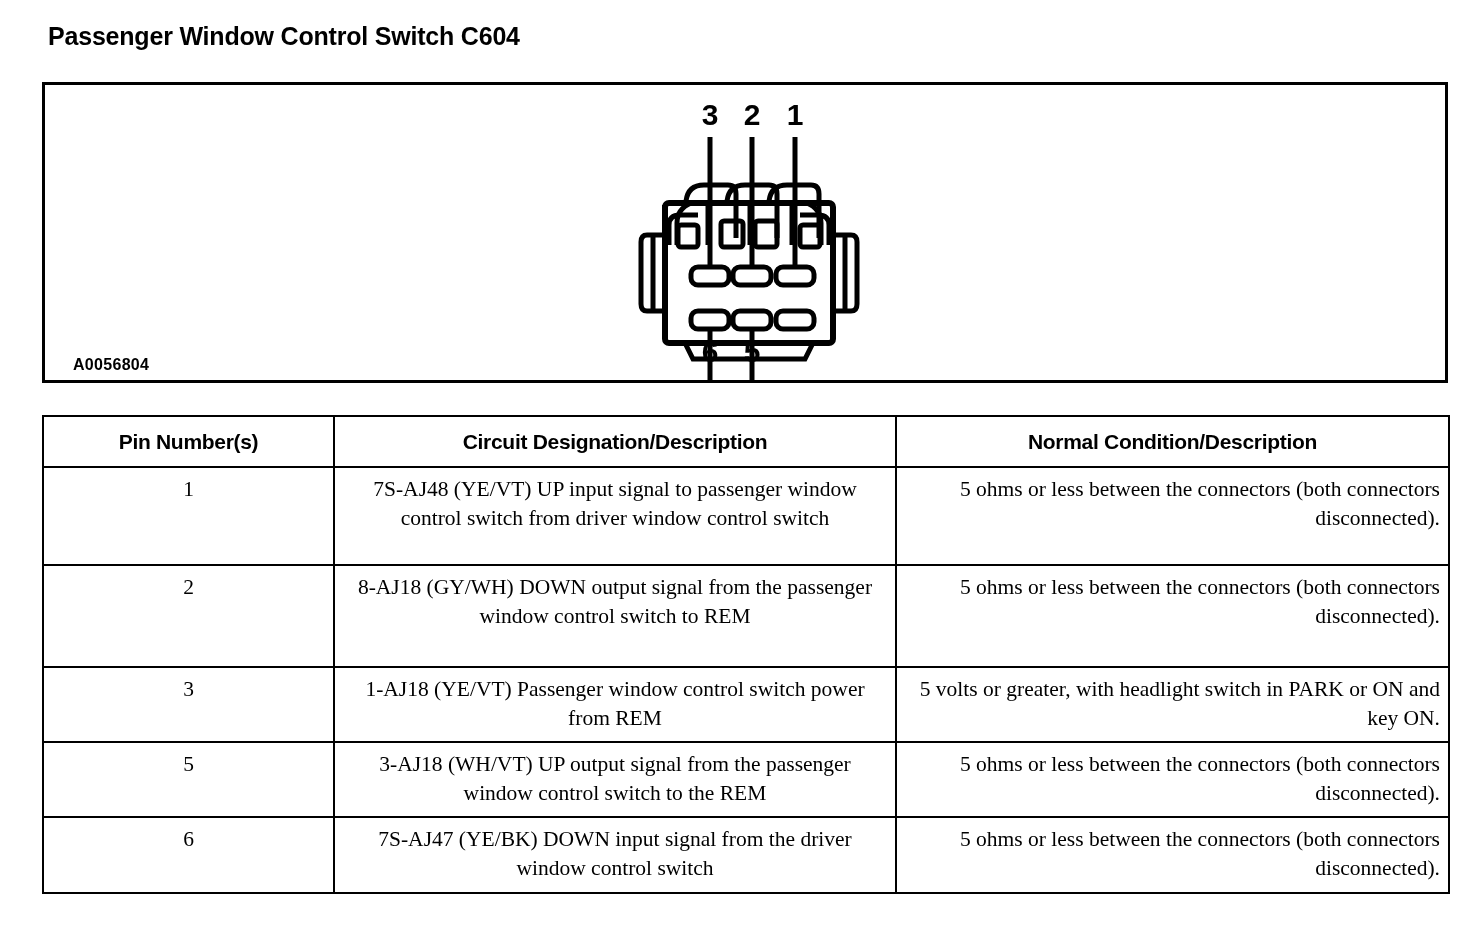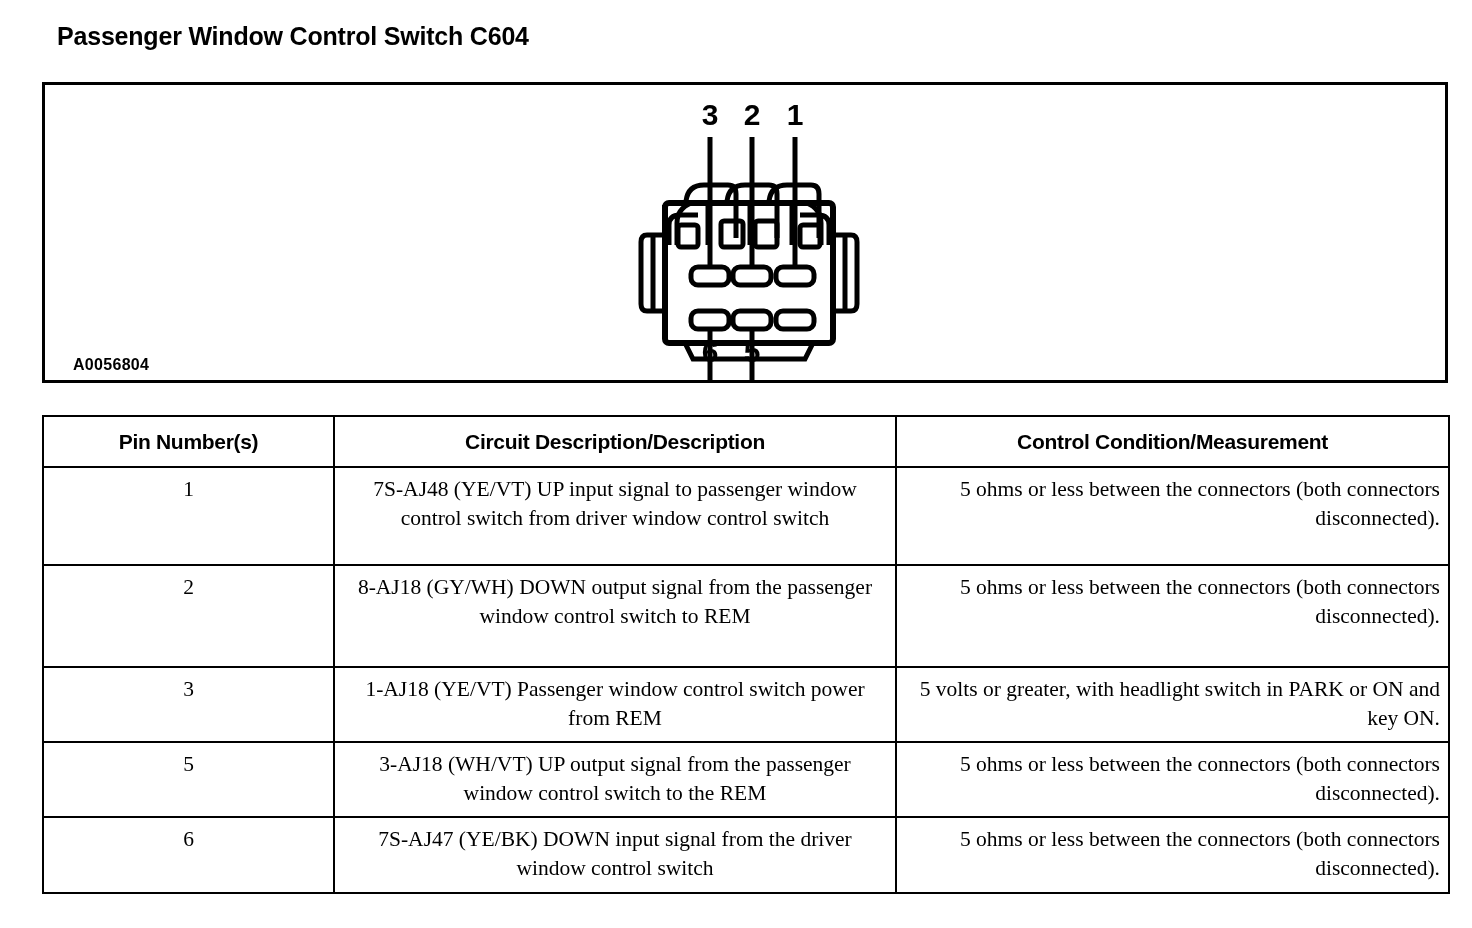--- a/index.html
+++ b/index.html
@@ -12,21 +12,21 @@
     height: 928px;
     font-family: "Liberation Sans", sans-serif;
     color: #000000;
     position: relative;
     overflow: hidden;
   }
 
   
   #page-title {
     position: absolute;
-    left: 57px;
+    left: 48px;
     top: 22px;
     font-family: "Liberation Sans", sans-serif;
     font-weight: bold;
     font-size: 25px;
     letter-spacing: -0.2px;
     white-space: nowrap;
   }
 
   
   #figure-panel {
@@ -178,22 +178,22 @@
 
 <table id="pin-table">
   <colgroup>
     <col class="col-w-pin">
     <col class="col-w-circ">
     <col class="col-w-meas">
   </colgroup>
   <thead>
     <tr>
       <th>Pin Number(s)</th>
-      <th>Circuit Description/Description</th>
-      <th>Control Condition/Measurement</th>
+      <th>Circuit Designation/Description</th>
+      <th>Normal Condition/Description</th>
     </tr>
   </thead>
   <tbody>
     <tr class="r-tall">
       <td class="col-pin">1</td>
       <td class="col-circuit">7S-AJ48 (YE/VT) UP input signal to passenger window control switch from driver window control switch</td>
       <td class="col-measure">5 ohms or less between the connectors (both connectors disconnected).</td>
     </tr>
     <tr class="r-tall2">
       <td class="col-pin">2</td>

